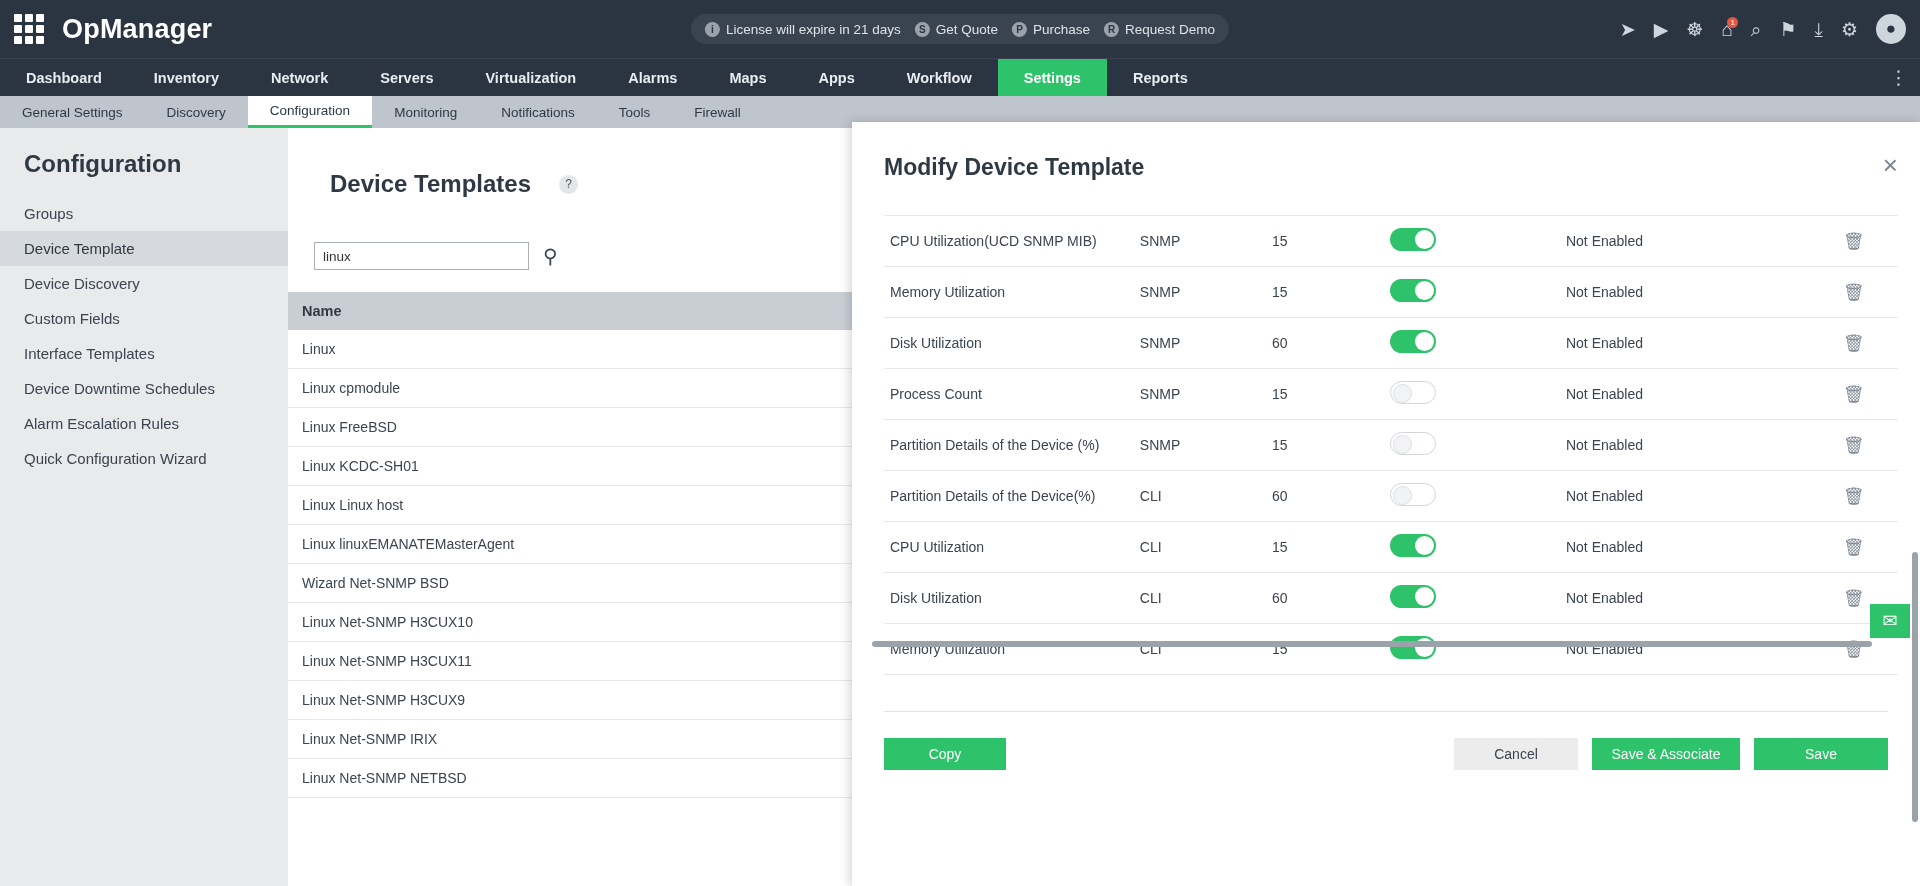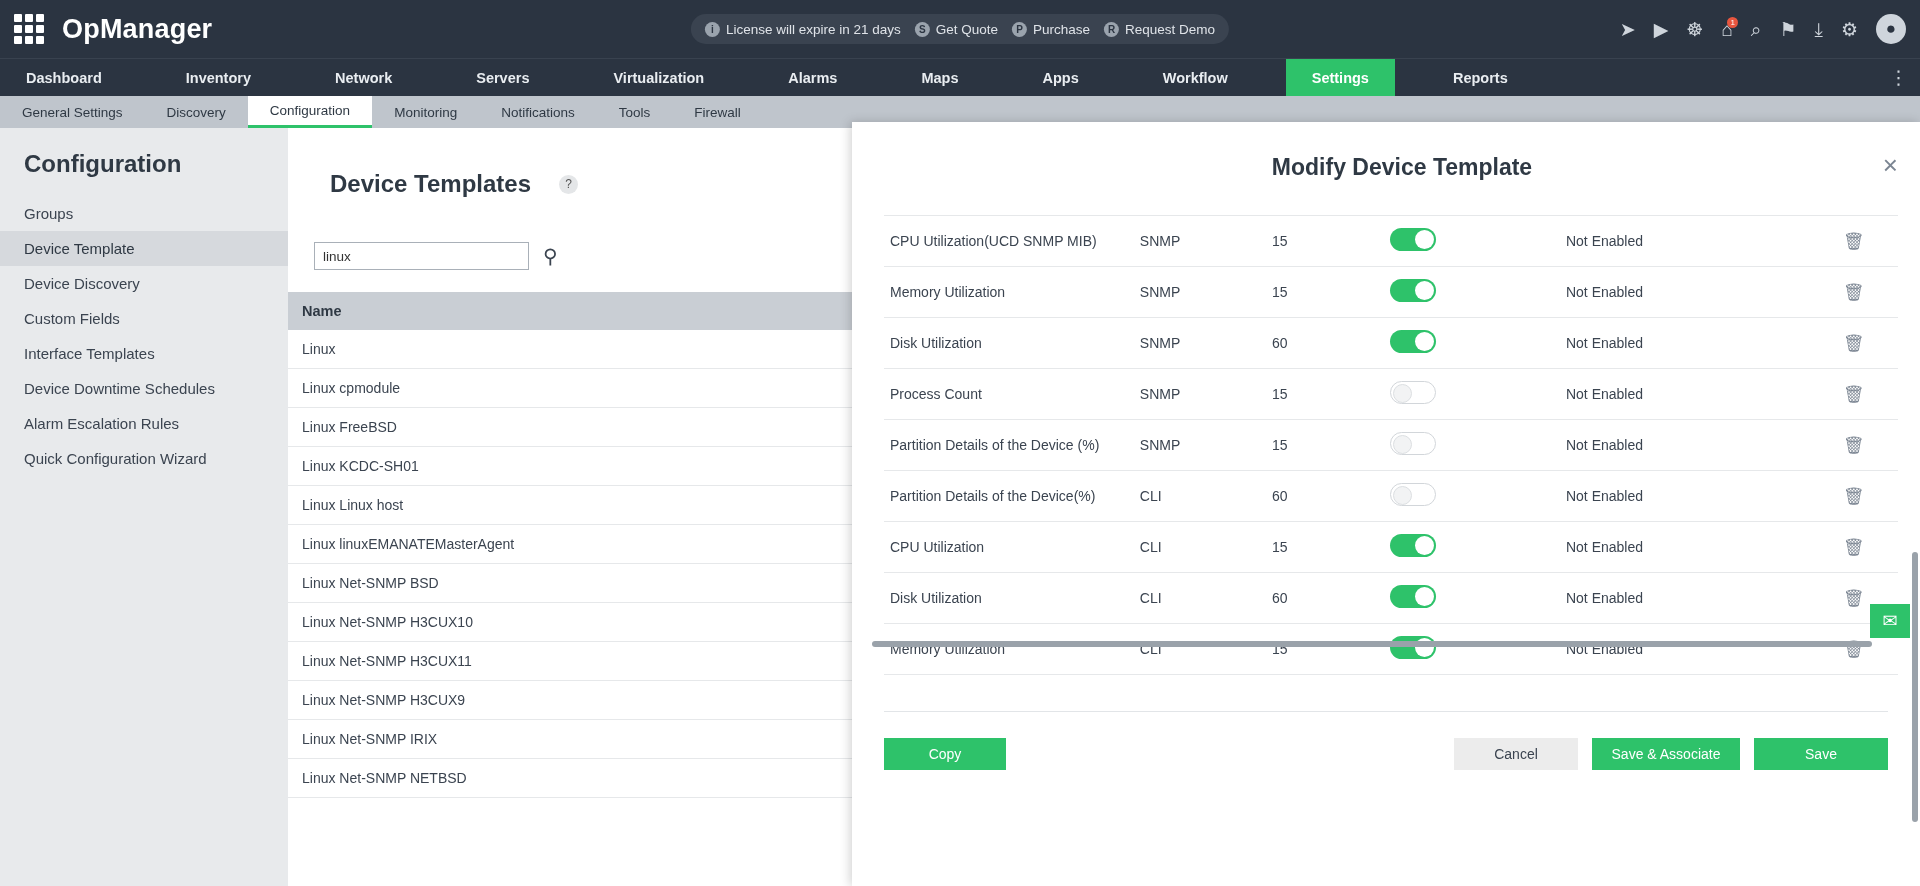--- a/index.html
+++ b/index.html
@@ -46,21 +46,21 @@
     display: flex; align-items: center; justify-content: center; font-size: 17px;
   }
   .badge-dot {
     position: absolute; top: -3px; right: -5px; background: #e8563f; color: #fff;
     font-size: 8px; border-radius: 8px; padding: 0 3px; line-height: 11px;
   }
 
   
   .mainnav {
     height: 38px; background: #2b3441; display: flex; align-items: stretch;
-    position: relative; border-top: 1px solid #39424f; gap: 32px;
+    position: relative; border-top: 1px solid #39424f;
   }
   .mainnav a {
     color: #e9edf1; font-size: 14.5px; font-weight: bold; padding: 0 26px;
     display: flex; align-items: center; text-decoration: none; cursor: pointer;
   }
   .mainnav a.active { background: #2ec26a; color: #ffffff; }
   .kebab {
     margin-left: auto; color: #cfd5dc; font-size: 19px; display: flex; align-items: center;
     padding: 0 12px; cursor: pointer; letter-spacing: 0;
   }
@@ -113,21 +113,21 @@
     border-bottom: 1px solid #e6e8ea;
   }
   .tbl td.name { padding-left: 14px; }
 
   
   .modal {
     position: absolute; left: 852px; top: 122px; width: 1068px; height: 764px;
     background: #ffffff; box-shadow: -2px 0 10px rgba(0,0,0,.18);
   }
   .modal-title {
-    font-size: 23px; color: #2f3944; font-weight: bold; padding: 32px 0 0 32px; text-align: center;
+    font-size: 23px; color: #2f3944; font-weight: bold; padding: 32px 0 0 32px;
   }
   .modal-close {
     position: absolute; right: 22px; top: 30px; font-size: 26px; color: #7b8592;
     cursor: pointer; line-height: 1;
   }
   .mtable-wrap { margin: 34px 22px 0 32px; }
   .mtable { width: 100%; border-collapse: collapse; }
   .mtable td {
     font-size: 14px; color: #3b4450; padding: 12px 6px;
     border-bottom: 1px solid #e6e8ea; vertical-align: middle;
@@ -313,21 +313,21 @@
             </tr>
           <tr>
               <td class="name">Linux Linux host</td>
               <td>Se</td>
             </tr>
           <tr>
               <td class="name">Linux linuxEMANATEMasterAgent</td>
               <td>Se</td>
             </tr>
           <tr>
-              <td class="name">Linux Net-SNMP BSD</td>
+              <td class="name">Wizard Net-SNMP BSD</td>
               <td>Se</td>
             </tr>
           <tr>
               <td class="name">Linux Net-SNMP H3CUX10</td>
               <td>Se</td>
             </tr>
           <tr>
               <td class="name">Linux Net-SNMP H3CUX11</td>
               <td>Se</td>
             </tr>

